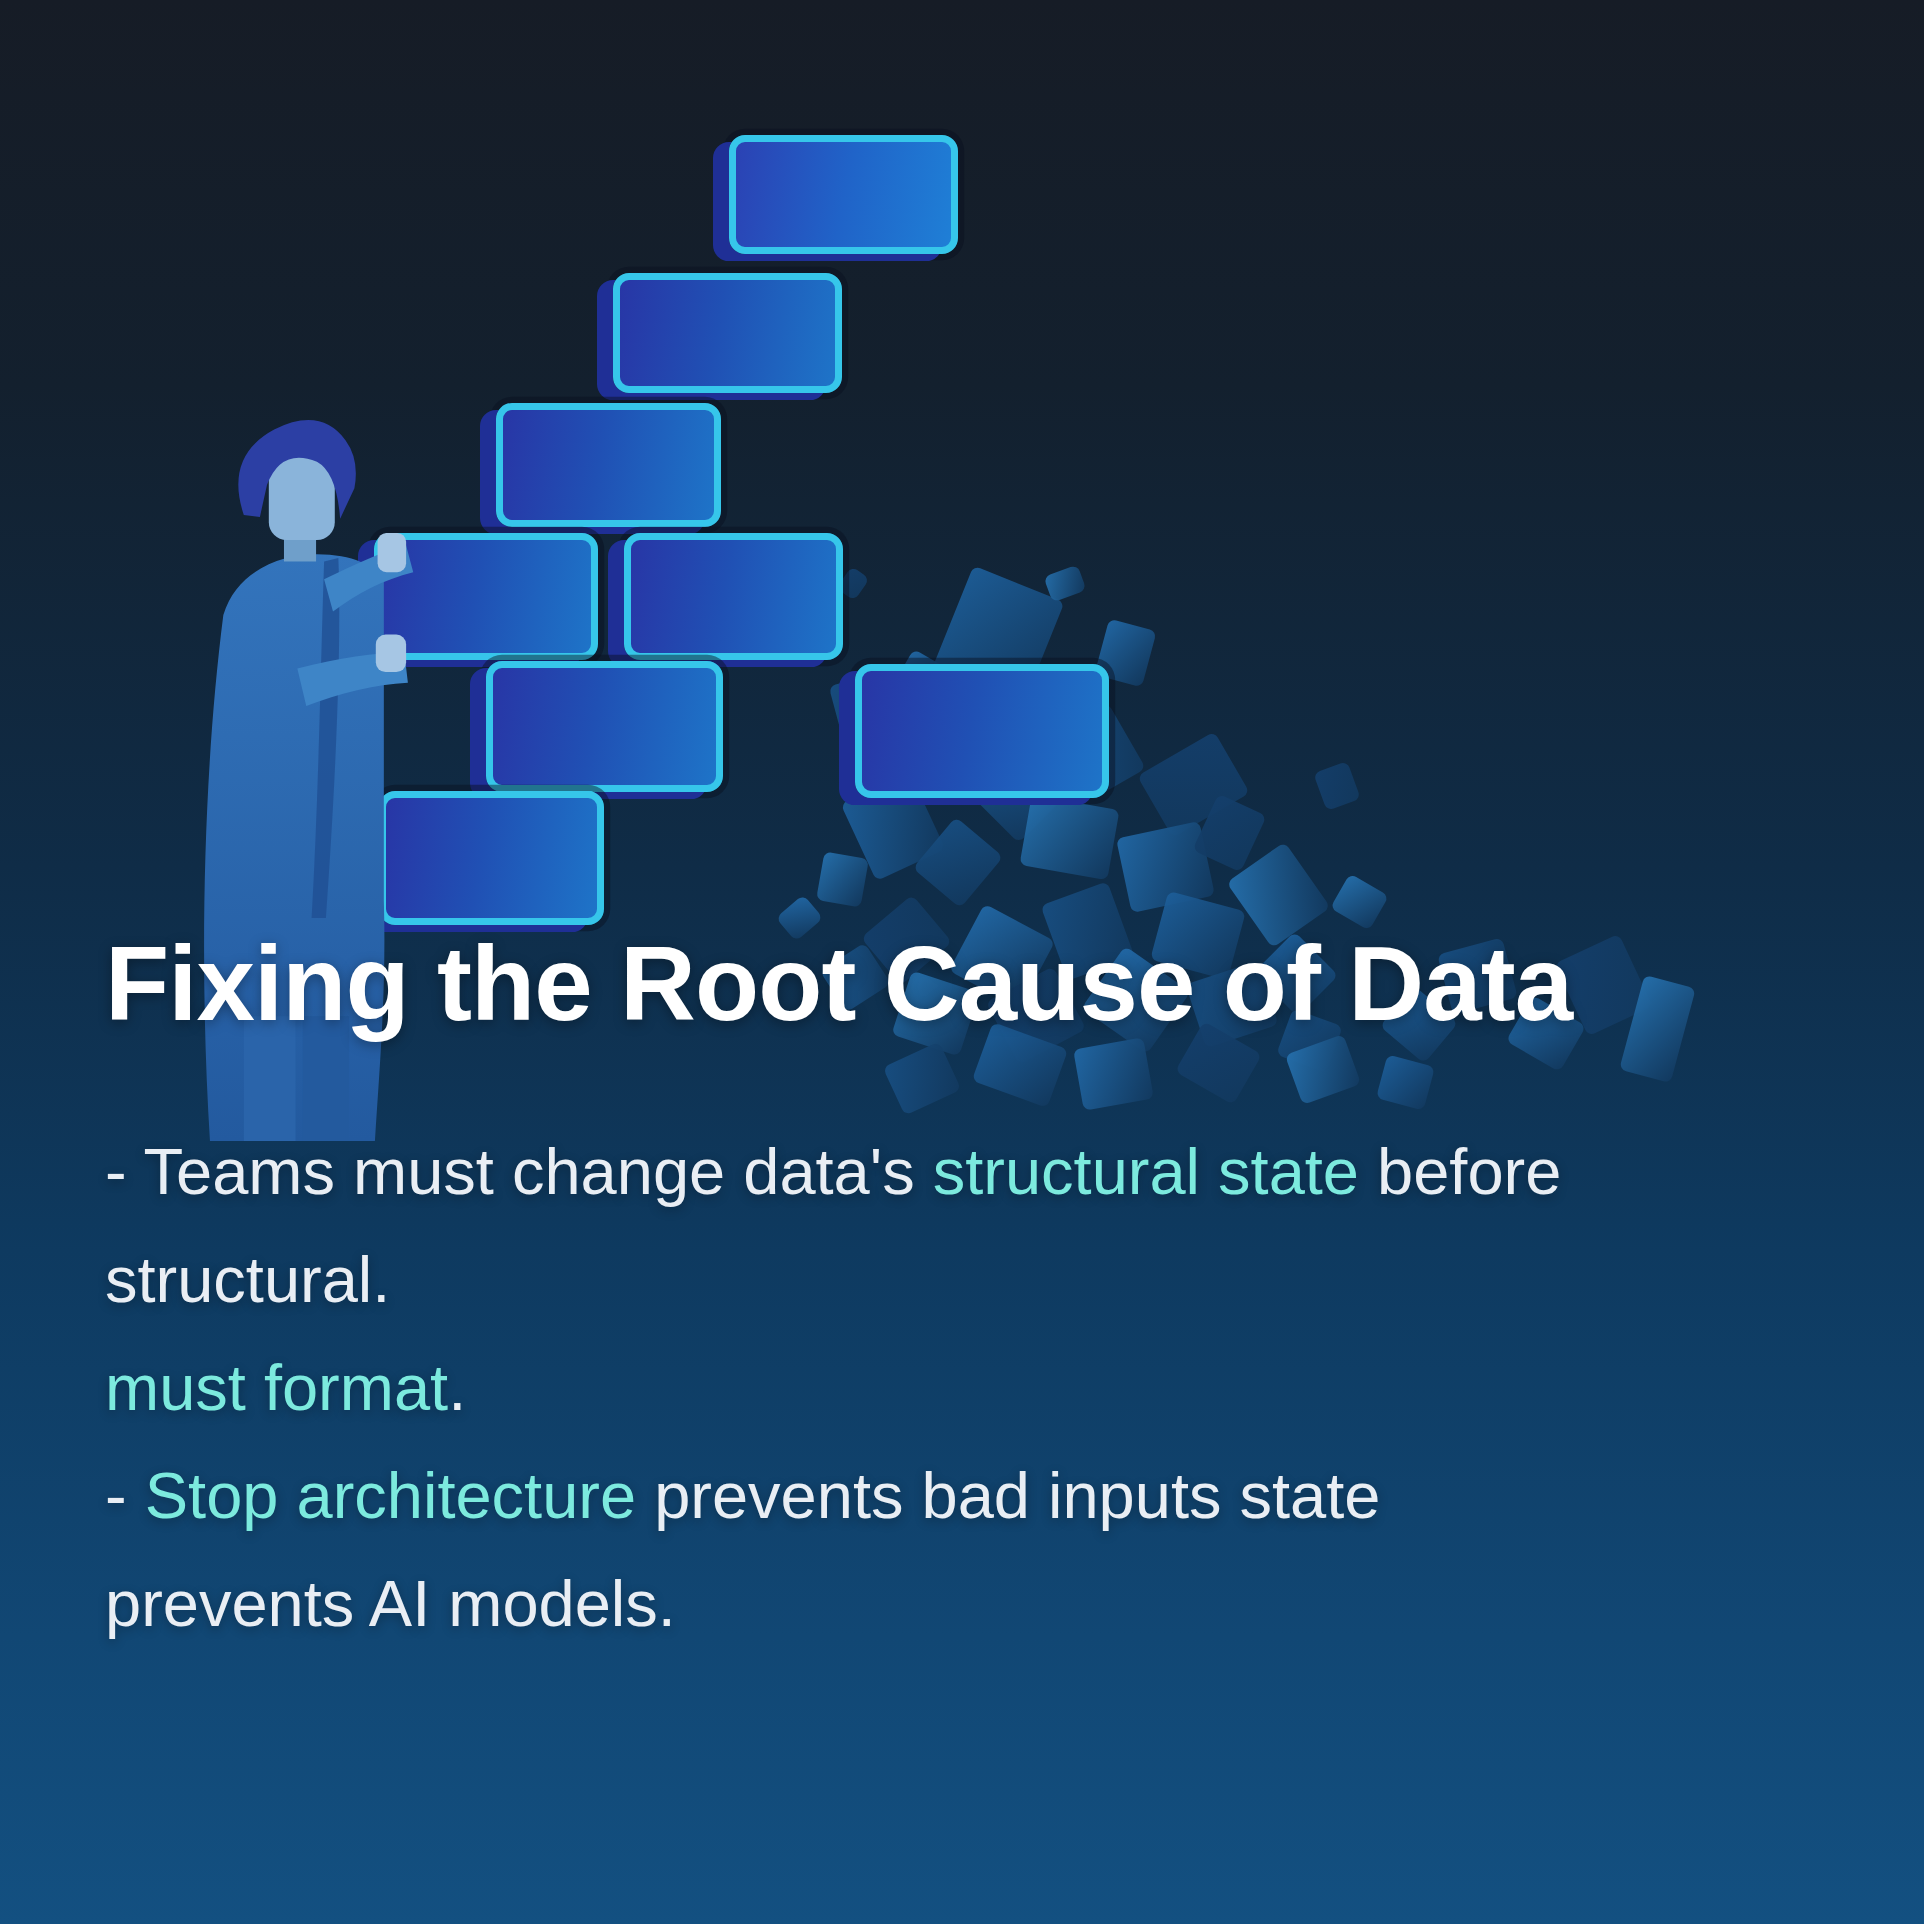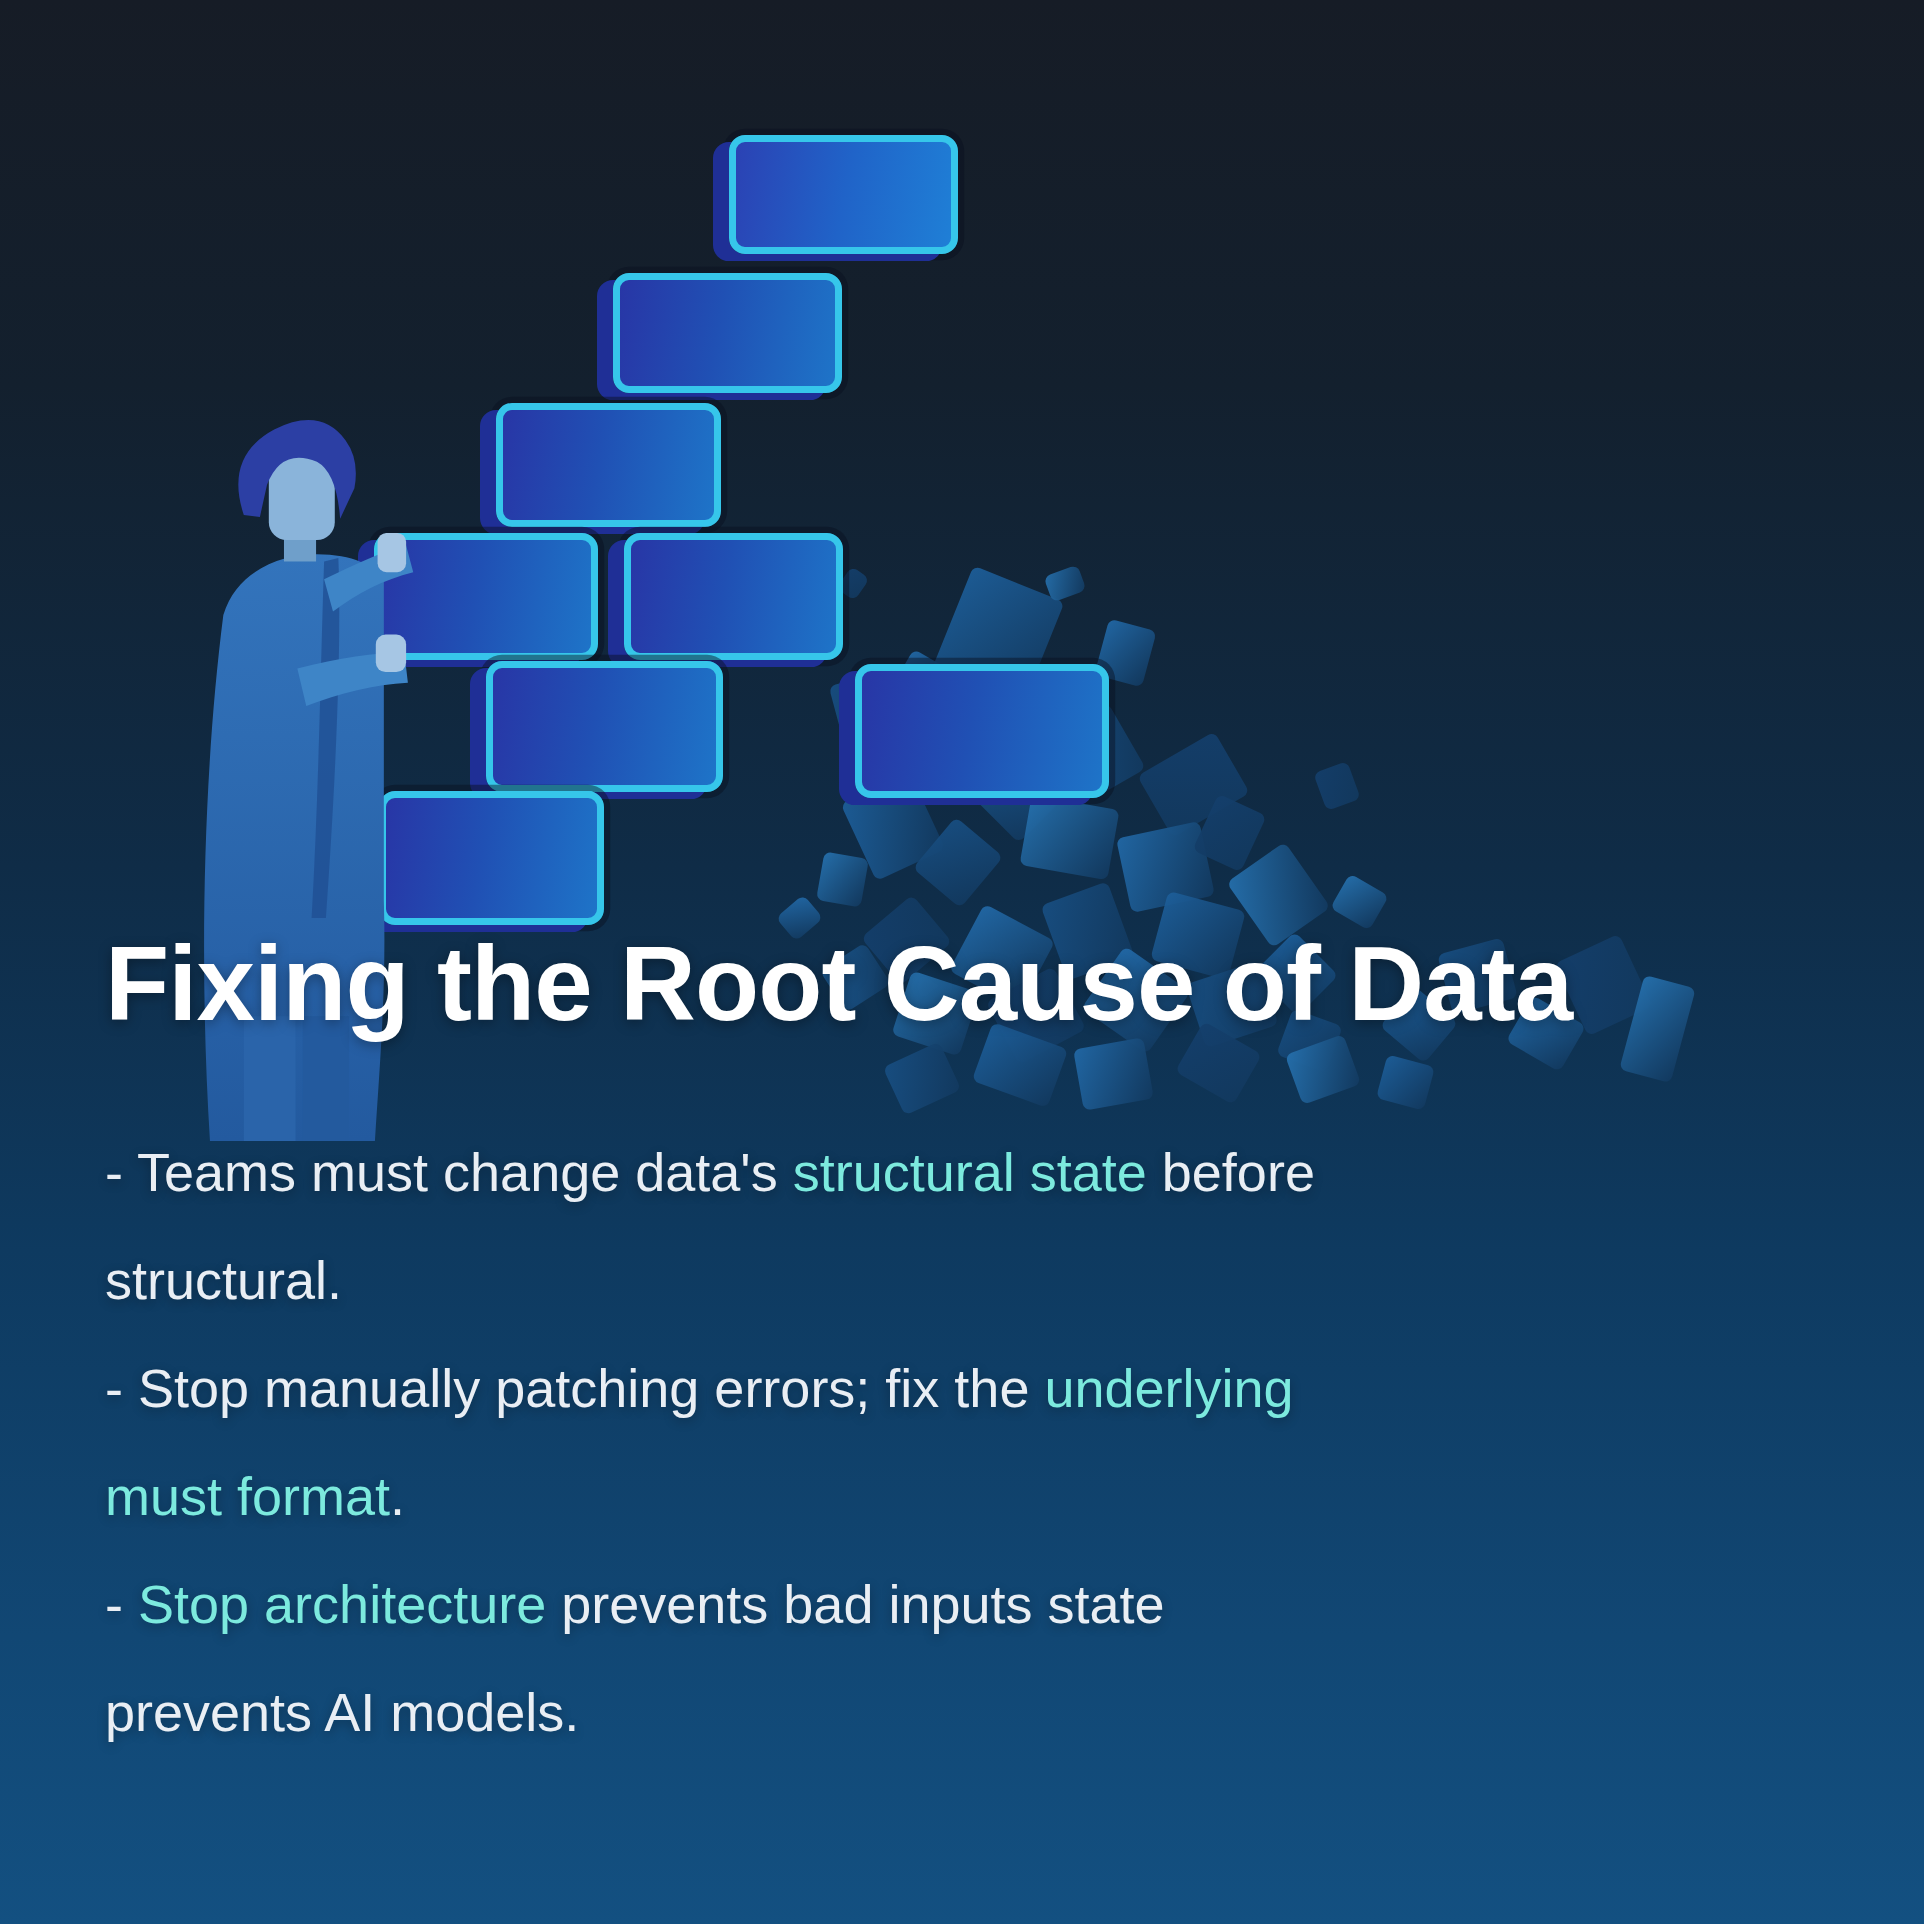--- a/index.html
+++ b/index.html
@@ -38,21 +38,21 @@
     margin:0;
     color:#ffffff;
     font-size:105px;line-height:1.25;font-weight:700;
     letter-spacing:-0.9px;
     text-shadow:0 2.7px 12.5px rgba(0,0,0,.35);
     z-index:30;
   }
   .bullets{
     position:absolute;left:105px;top:1118px;right:107px;
     color:#e9eef4;
-    font-size:54px;line-height:108px;font-weight:400;
+    font-size:65px;line-height:108px;font-weight:400;
     text-shadow:0 2.7px 10.7px rgba(0,0,0,.3);
     z-index:30;
   }
   .bullet-line{white-space:nowrap;}
   .hl{color:var(--hl,#7ceade);}
   .z-rubble{z-index:5;}
   .z-wall{z-index:10;}
   .z-person{z-index:20;}
 </style>
 </head>
@@ -145,20 +145,19 @@
 
     <path fill="#2c3fa4" d="M58,128 Q36,62 92,32 Q144,6 172,44 Q188,66 182,98 L166,132
              Q162,80 140,68 Q100,52 84,94 L76,130 Z"></path>
   </svg>
 
   <h1 class="title">Fixing the Root Cause of Data</h1>
 
   <div class="bullets" id="bullet-list">
       <div class="bullet-line"><span>- Teams must change data's </span><span class="hl">structural state</span><span> before</span></div>
       <div class="bullet-line"><span>structural.</span></div>
-      <div class="bullet-line"><span>- Stop manually patching errors; fix the </span><span class="hl">underlying</span></div>
       <div class="bullet-line"><span class="hl">must format</span><span>.</span></div>
       <div class="bullet-line"><span>- </span><span class="hl">Stop architecture</span><span> prevents bad inputs state</span></div>
       <div class="bullet-line"><span>prevents AI models.</span></div>
     </div>
 
 </div>
 
 
 </body></html>

